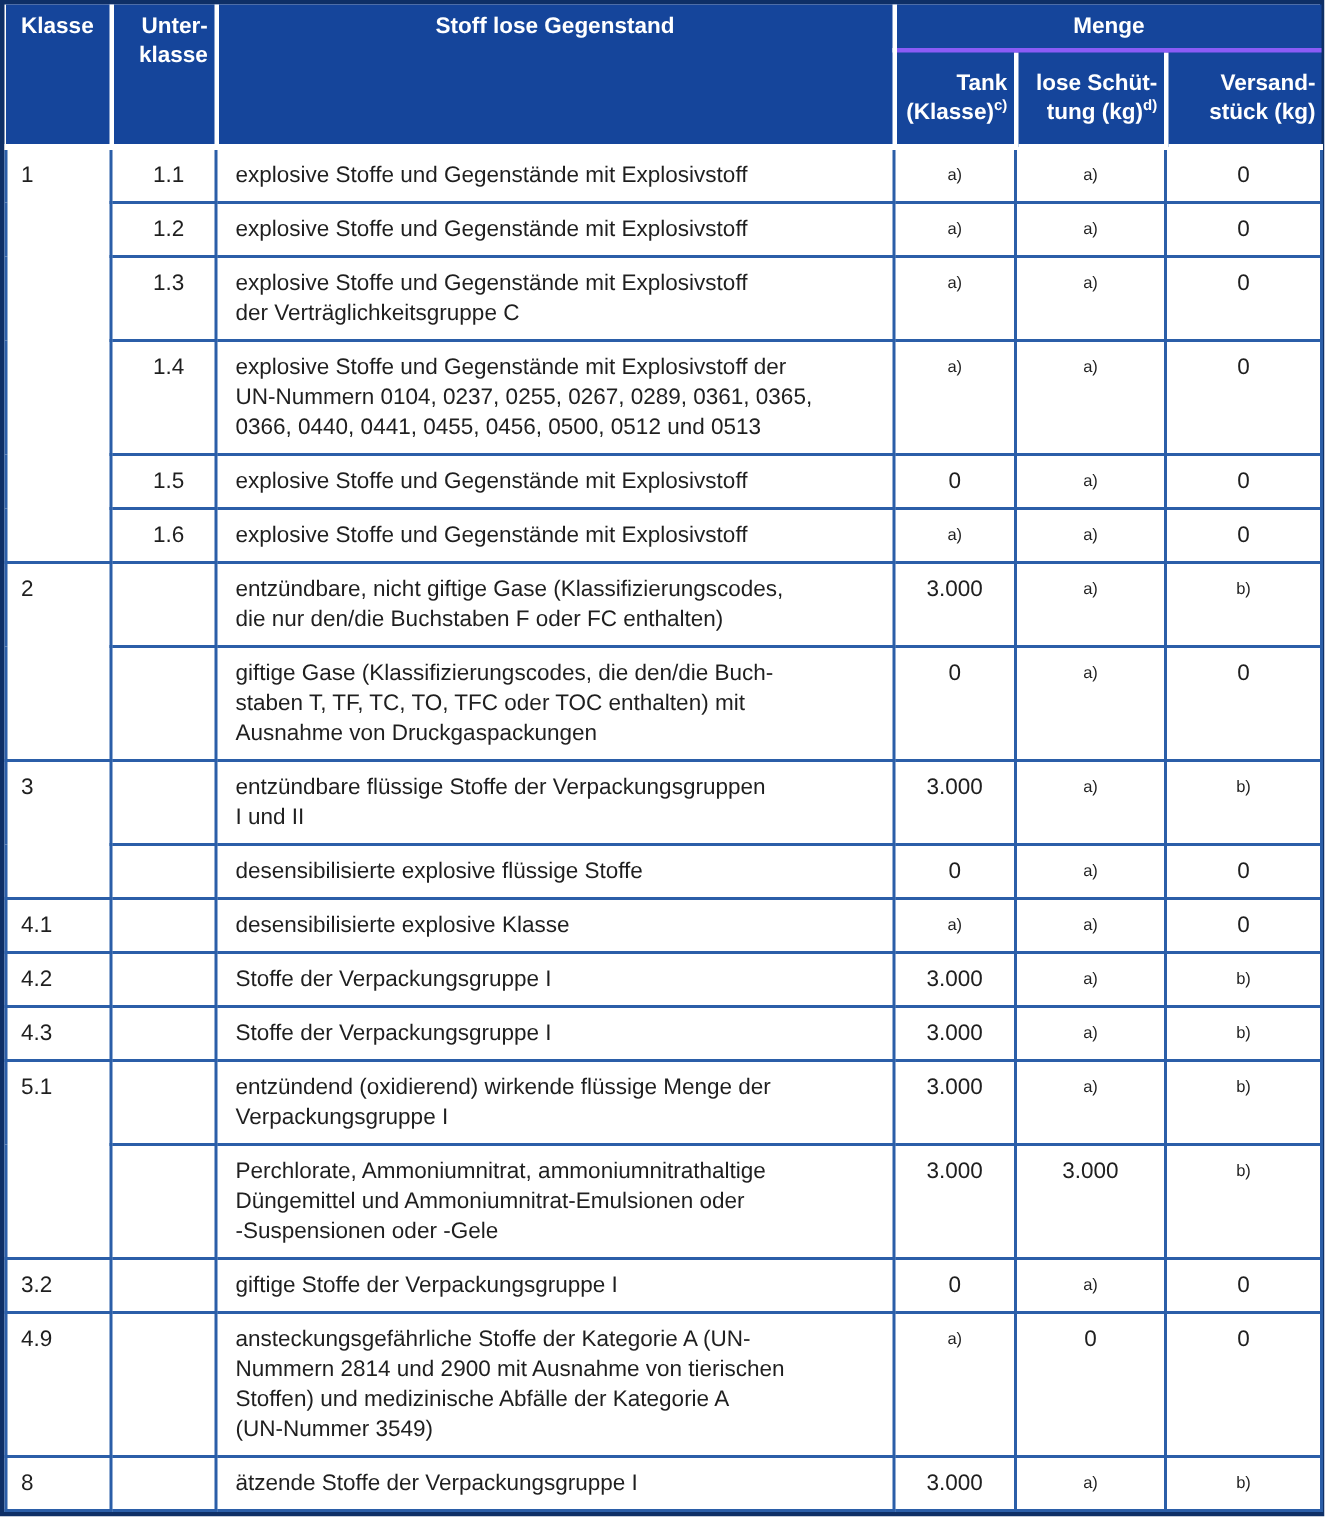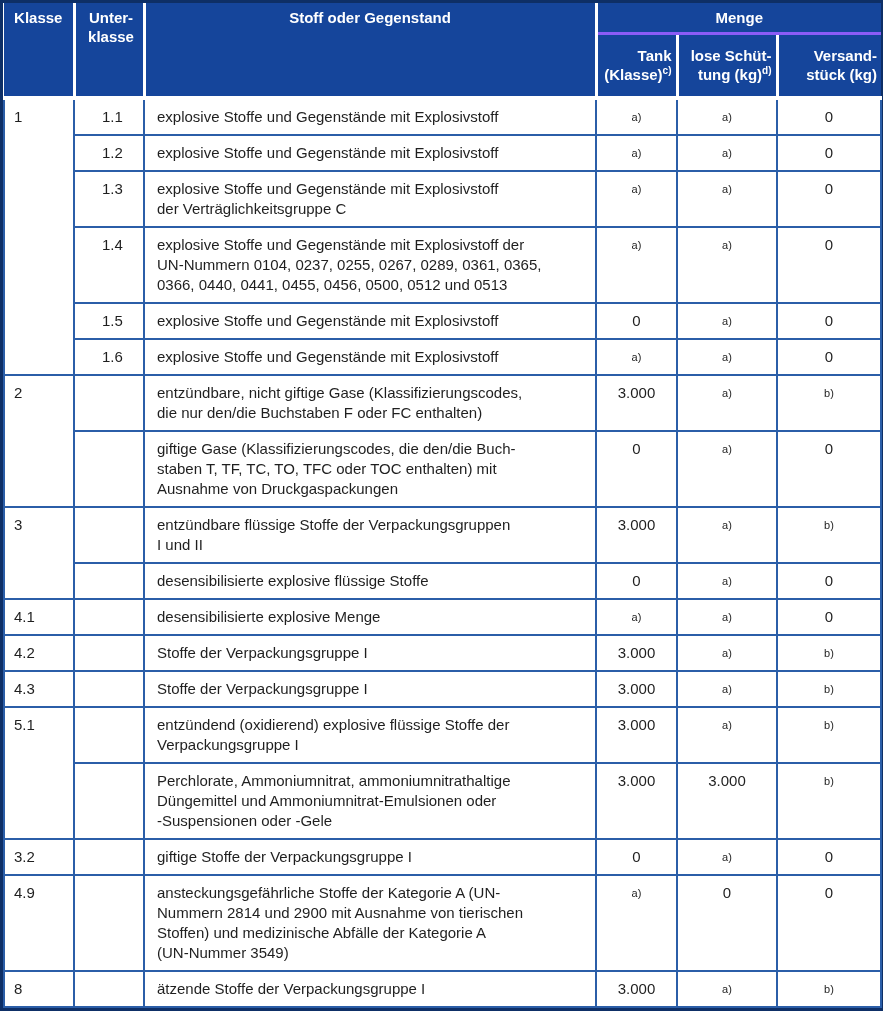--- a/index.html
+++ b/index.html
@@ -13,21 +13,21 @@
   col.c-lose   { width: 100px; }
   col.c-versand{ width: 104px; }
 
   th {
     background: #15459b; color:#fff; font-weight: bold; font-size: 15px;
     line-height: 19px; padding: 5px 4px; vertical-align: top;
   }
   tr.menge-row { height: 30px; }
   tr.sub-row   { height: 64px; }
   th.h-klasse { text-align:center; border-right:3px solid #fff; border-bottom:4px solid #fff; }
-  th.h-unter  { text-align:center; padding-left:8px; white-space:pre-line; border-right:3px solid #fff; border-bottom:4px solid #fff; }
+  th.h-unter  { text-align:right; padding-left:8px; white-space:pre-line; border-right:3px solid #fff; border-bottom:4px solid #fff; }
   th.h-stoff  { text-align:center; border-right:3px solid #fff; border-bottom:4px solid #fff; }
   th.h-menge  { text-align:center; vertical-align:middle; border-bottom:3px solid #8b5cf6; }
   th.h-sub    { text-align:right; vertical-align:middle; border-bottom:4px solid #fff; }
   th.h-tank, th.h-lose { border-right:3px solid #fff; }
   .sup { font-size:10px; vertical-align:super; line-height:0; }
 
   td {
     border: 2px solid #2b5ea8; font-size:15px; color:#1f1f1f;
     vertical-align: top; line-height: 20px;
   }
@@ -48,21 +48,21 @@
         <col class="c-stoff">
       <col class="c-tank">
         <col class="c-lose">
         <col class="c-versand">
     </colgroup>
     <thead>
       <tr class="menge-row">
         <th class="h-klasse" rowspan="2">Klasse</th>
         <th class="h-unter" rowspan="2">Unter-
 klasse</th>
-        <th class="h-stoff" rowspan="2">Stoff oder Gegenstand</th>
+        <th class="h-stoff" rowspan="2">Stoff lose Gegenstand</th>
         <th class="h-menge" colspan="3">Menge</th>
       </tr>
       <tr class="sub-row">
         <th class="h-sub h-tank">
           <span>Tank</span><br>
           <span>(Klasse)</span><span class="sup">c)</span>
         </th>
         <th class="h-sub h-lose">
           <span>lose Schüt-</span><br>
           <span>tung (kg)</span><span class="sup">d)</span>
@@ -150,21 +150,21 @@
         <tr>
           <td class="unterklasse-cell"></td>
           <td class="stoff-cell">desensibilisierte explosive flüssige Stoffe</td>
           <td class="val">0</td>
           <td class="val fn">a)</td>
           <td class="val">0</td>
         </tr>
         <tr>
           <td class="klasse-cell">4.1</td>
           <td class="unterklasse-cell"></td>
-          <td class="stoff-cell">desensibilisierte explosive Menge</td>
+          <td class="stoff-cell">desensibilisierte explosive Klasse</td>
           <td class="val fn">a)</td>
           <td class="val fn">a)</td>
           <td class="val">0</td>
         </tr>
         <tr>
           <td class="klasse-cell">4.2</td>
           <td class="unterklasse-cell"></td>
           <td class="stoff-cell">Stoffe der Verpackungsgruppe I</td>
           <td class="val">3.000</td>
           <td class="val fn">a)</td>
@@ -174,21 +174,21 @@
           <td class="klasse-cell">4.3</td>
           <td class="unterklasse-cell"></td>
           <td class="stoff-cell">Stoffe der Verpackungsgruppe I</td>
           <td class="val">3.000</td>
           <td class="val fn">a)</td>
           <td class="val fn">b)</td>
         </tr>
         <tr>
           <td class="klasse-cell" rowspan="2">5.1</td>
           <td class="unterklasse-cell"></td>
-          <td class="stoff-cell">entzündend (oxidierend) explosive flüssige Stoffe der
+          <td class="stoff-cell">entzündend (oxidierend) wirkende flüssige Menge der
 Verpackungsgruppe I</td>
           <td class="val">3.000</td>
           <td class="val fn">a)</td>
           <td class="val fn">b)</td>
         </tr>
         <tr>
           <td class="unterklasse-cell"></td>
           <td class="stoff-cell">Perchlorate, Ammoniumnitrat, ammoniumnitrathaltige
 Düngemittel und Ammoniumnitrat-Emulsionen oder
 -Suspensionen oder -Gele</td>

